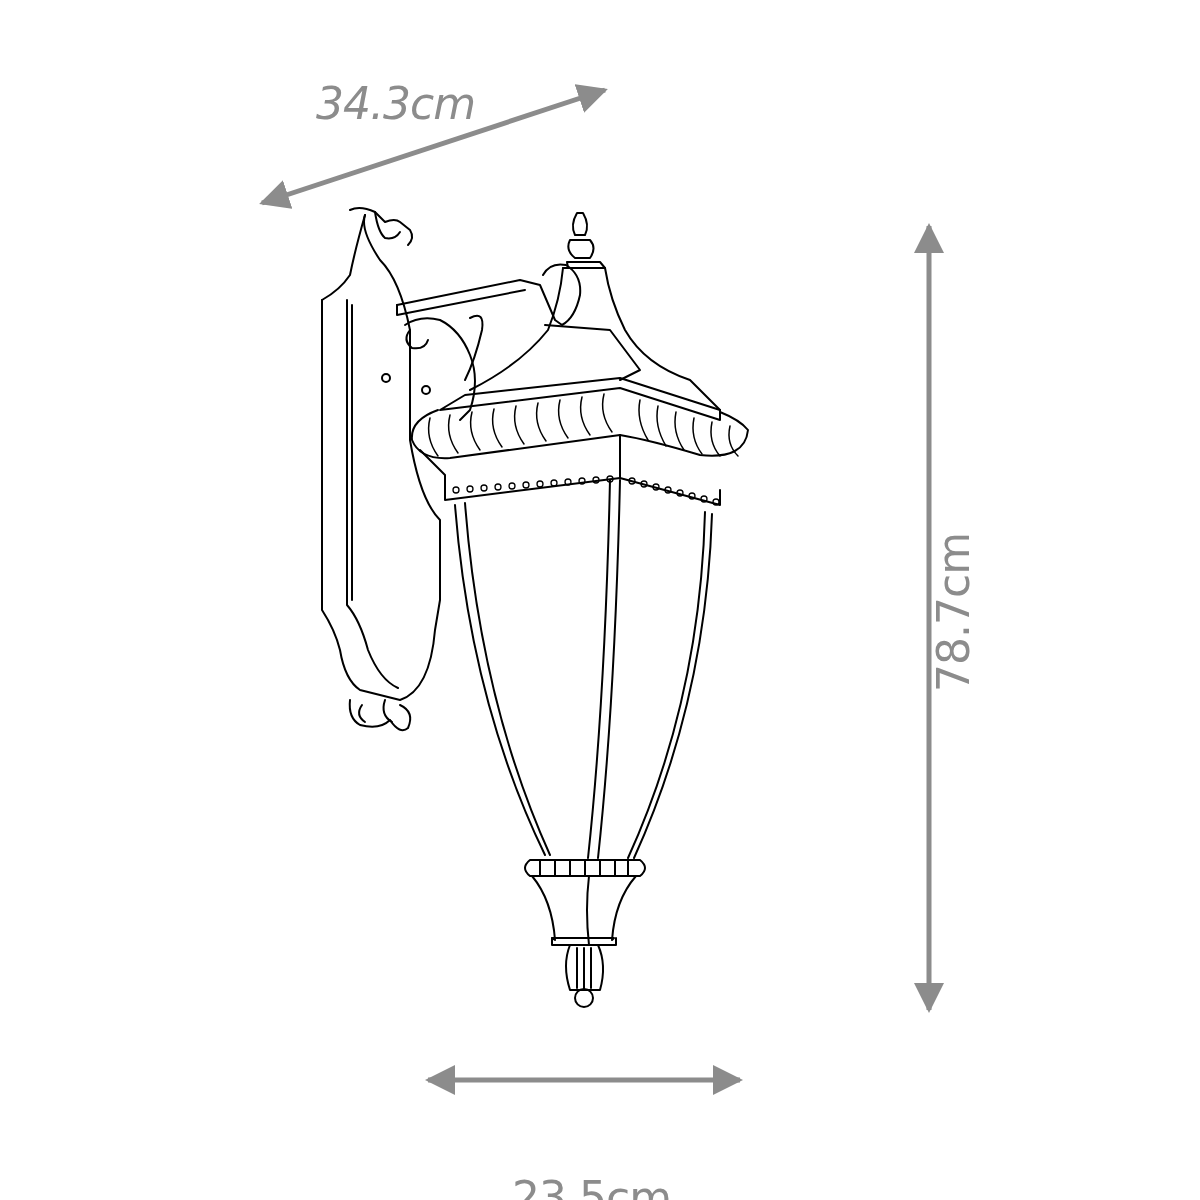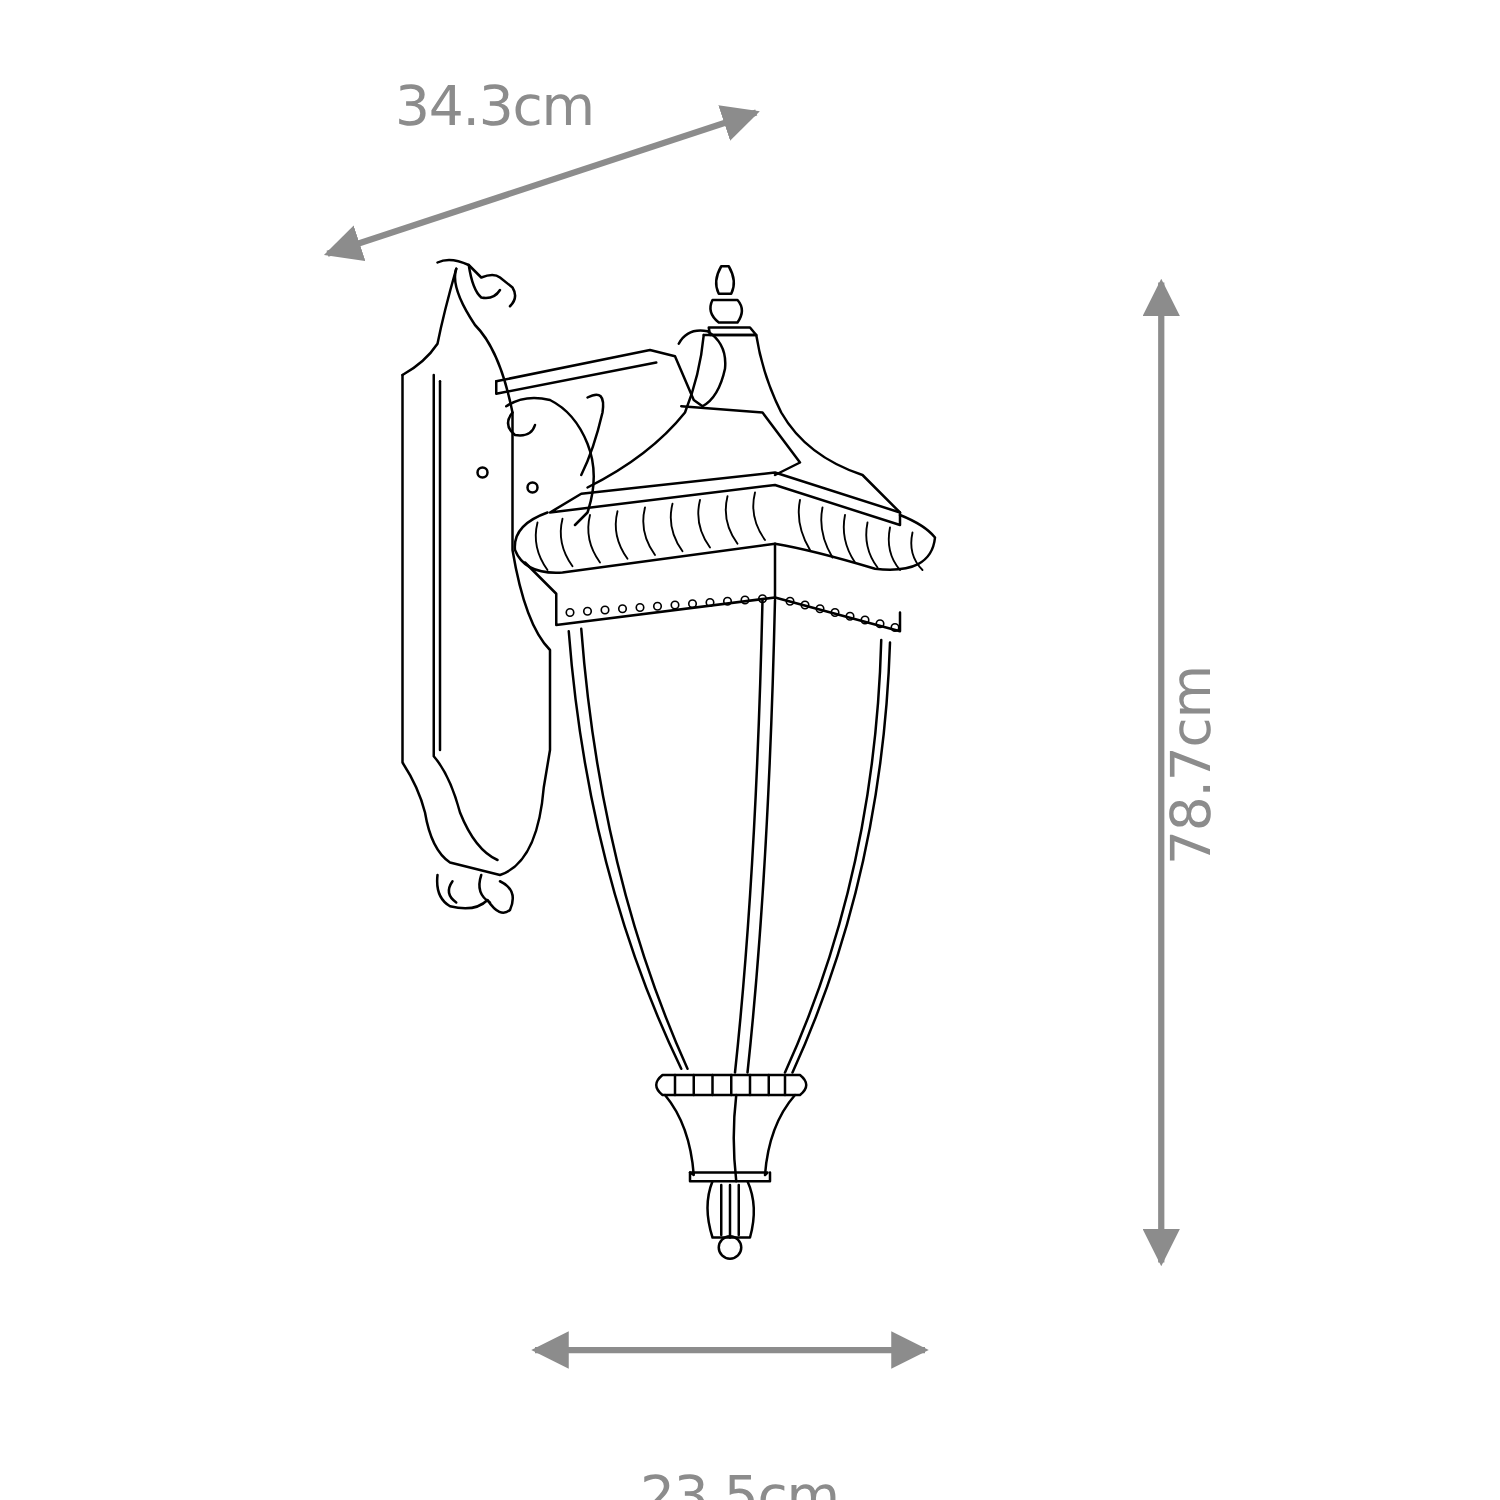--- a/index.html
+++ b/index.html
@@ -1,19 +1,19 @@
 <!DOCTYPE html>
 <html><head>
   <meta charset="utf-8">
   <style>
     html, body { margin: 0; padding: 0; background: #ffffff; }
     body { width: 1200px; height: 1200px; position: relative; overflow: hidden; font-family: "DejaVu Sans", sans-serif; }
     #canvas { position: absolute; left: 0; top: 0; width: 1200px; height: 1200px; }
     .dim-label { position: absolute; color: #8c8c8c; font-family: "DejaVu Sans", sans-serif; font-size: 44px; letter-spacing: -1px; white-space: nowrap; }
-    #label-depth { left: 316px; top: 60px; }
+    #label-depth { left: 316px; top: 78px; font-style: italic; }
     #label-width { left: 512px; top: 1172px; }
     #label-height { left: 958px; top: 612px; transform-origin: 0 0; transform: translate(-30px, 80px) rotate(-90deg); }
   </style>
 </head>
 <body>
 
 <svg id="canvas" viewBox="0 0 1200 1200" xmlns="http://www.w3.org/2000/svg">
   <defs>
     <marker id="arrow" viewBox="0 0 10 10" refX="9" refY="5" markerWidth="6" markerHeight="6" orient="auto-start-reverse">
       <path d="M0,0 L10,5 L0,10 Z" fill="#8c8c8c"></path>

